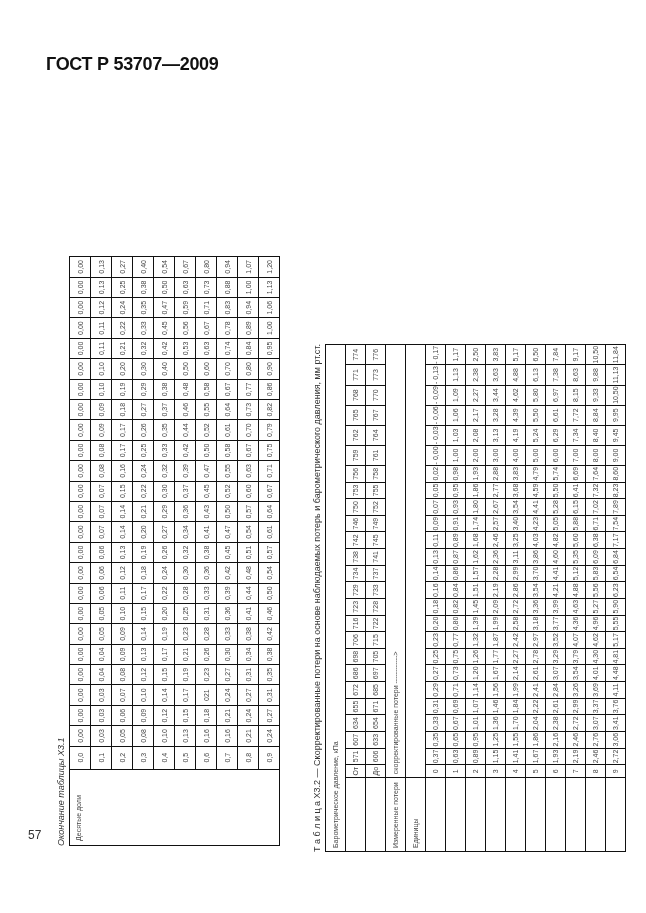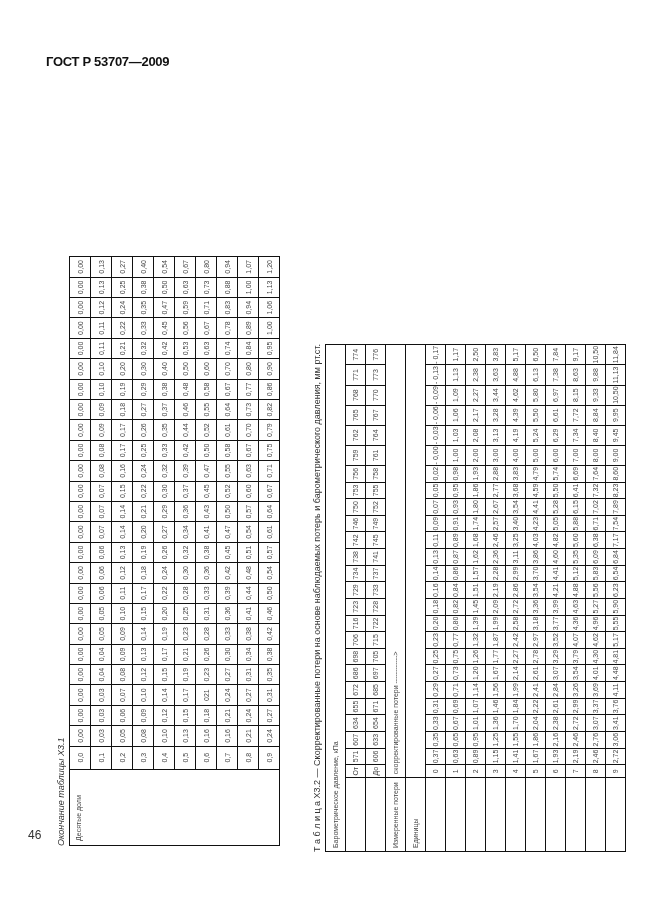--- a/index.html
+++ b/index.html
@@ -1,17 +1,17 @@
 <!DOCTYPE html>
 <html><head>
 <meta charset="utf-8">
 <style>
   html,body{margin:0;padding:0;background:#fff;}
   body{width:646px;height:913px;position:relative;overflow:hidden;font-family:"Liberation Sans",sans-serif;color:#222;}
-  .doc-header{position:absolute;left:46px;top:54px;font-weight:bold;font-size:13px;letter-spacing:-0.3px;color:#111;text-align:right;}
+  .doc-header{position:absolute;left:46px;top:54px;font-weight:bold;font-size:18px;letter-spacing:-0.3px;color:#111;text-align:right;}
   .page-num{position:absolute;left:28px;top:828px;font-size:12px;color:#333;}
   .rot{position:absolute;transform-origin:0 0;transform:rotate(-90deg);}
   table{border-collapse:collapse;font-size:7px;color:#444;}
   td{border:1px solid #111;text-align:center;padding:0;white-space:nowrap;}
   .cap{font-style:italic;font-size:9px;color:#333;white-space:nowrap;}
   .cap2{font-size:9px;color:#333;white-space:nowrap;}
   
   #t1wrap{left:56px;top:846px;}
   #t1 td{height:20px;}
   #t1 td.hdr{width:92px;text-align:left;vertical-align:top;padding:4px 4px;font-size:7px;line-height:10px;}
@@ -20,21 +20,21 @@
   #t2wrap{left:312px;top:852px;}
   #t2 td{height:19px;}
   #t2 td.lab{width:88px;text-align:left;padding-left:3px;font-size:7px;}
   #t2 td.unit{width:26px;}
   #t2 td.v{width:24.4px;}
 </style>
 </head>
 <body>
 
 <div class="doc-header">ГОСТ Р 53707—2009</div>
-<div class="page-num">46</div>
+<div class="page-num">57</div>
 
 <div class="rot" id="t1wrap">
   <div class="cap" style="margin-bottom:3px;">Окончание таблицы Х3.1</div>
   <table id="t1">
       <tbody id="t1body">
         <tr>
           <td class="hdr" rowspan="10">Десятые доли</td>
           <td class="tenth">0,0</td>
           <td class="v">0,00</td>
           <td class="v">0,00</td>

